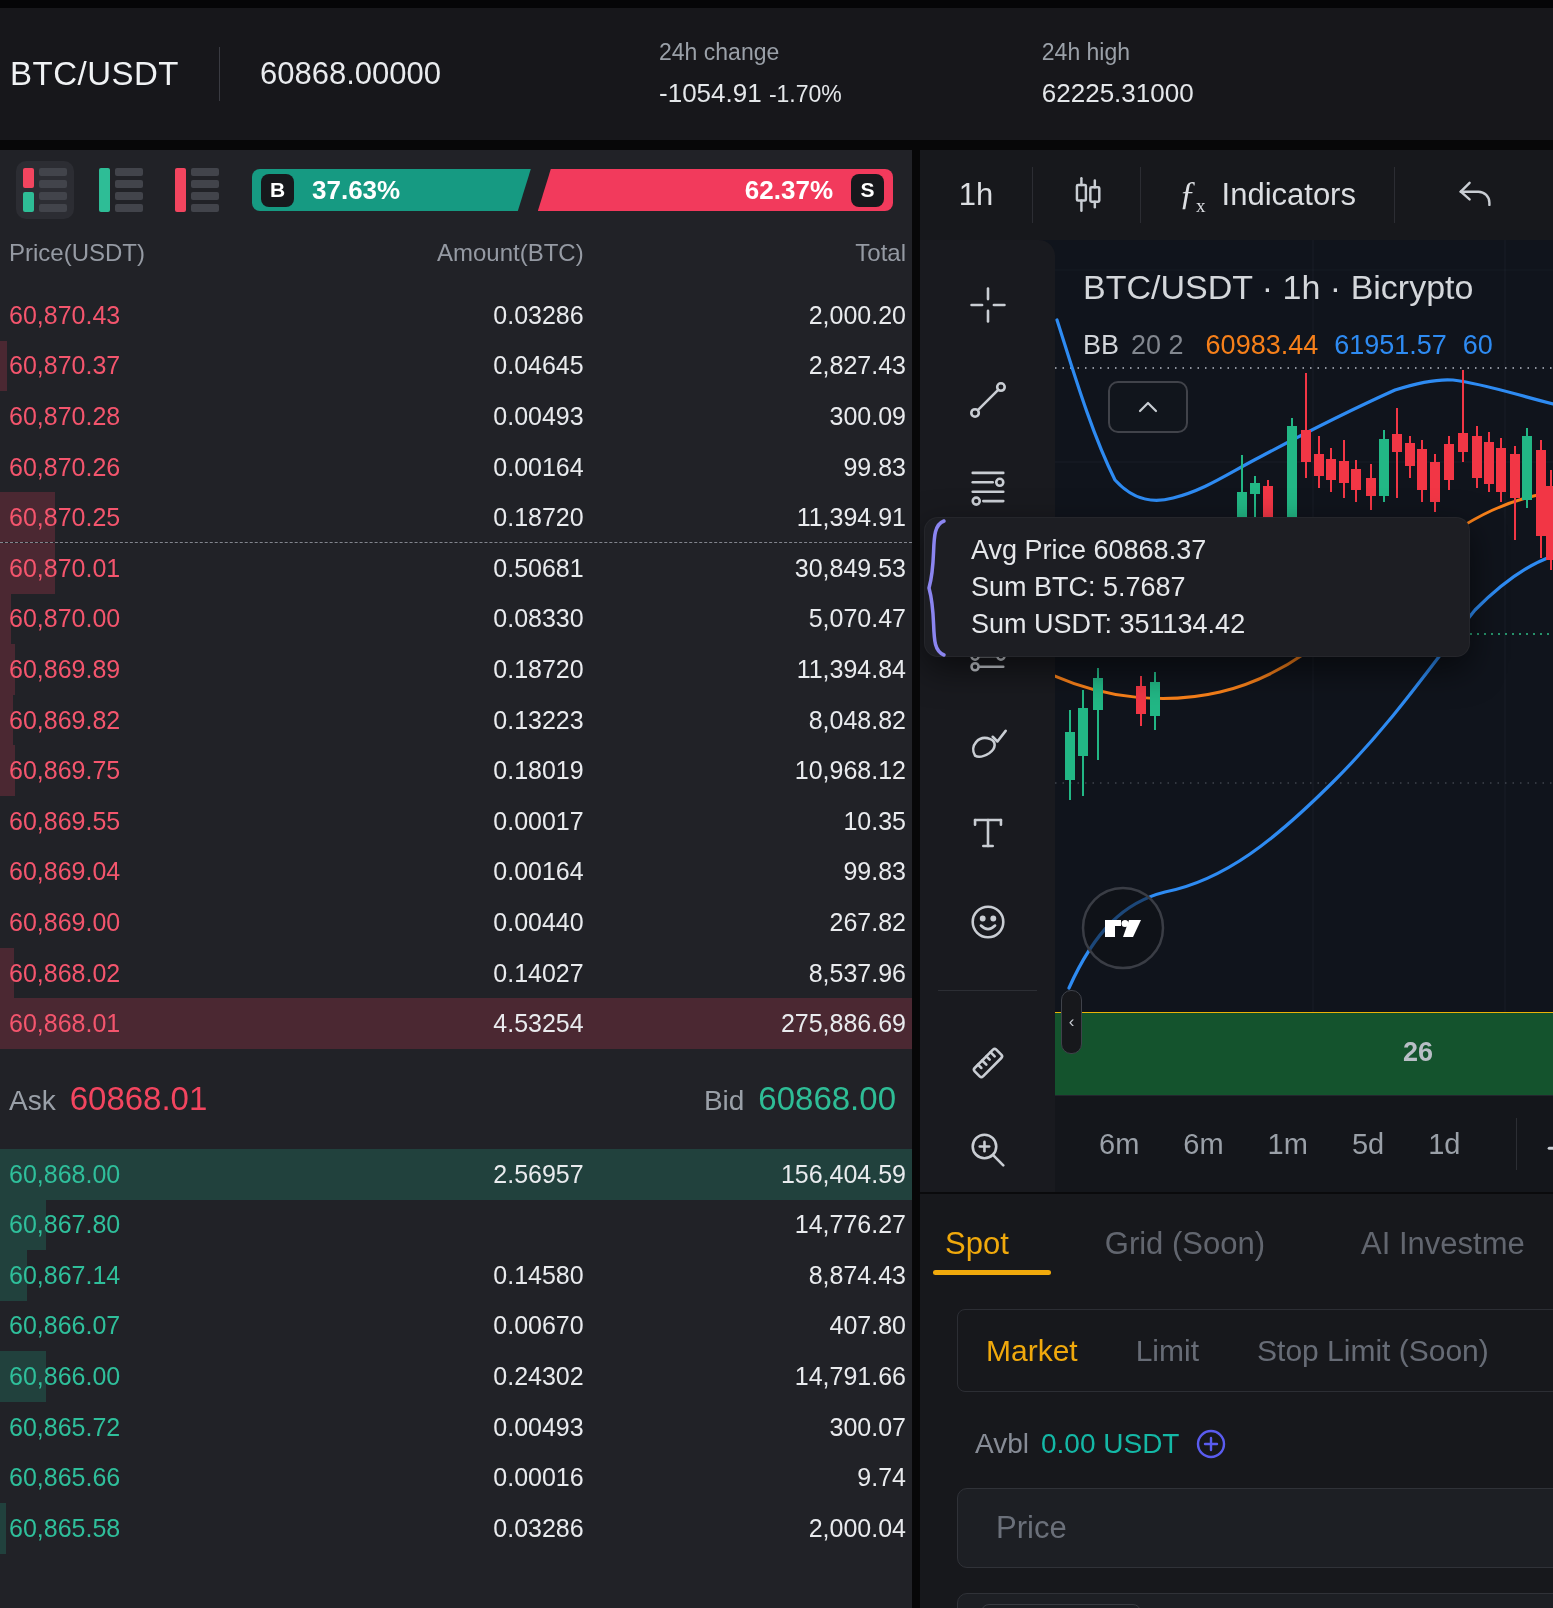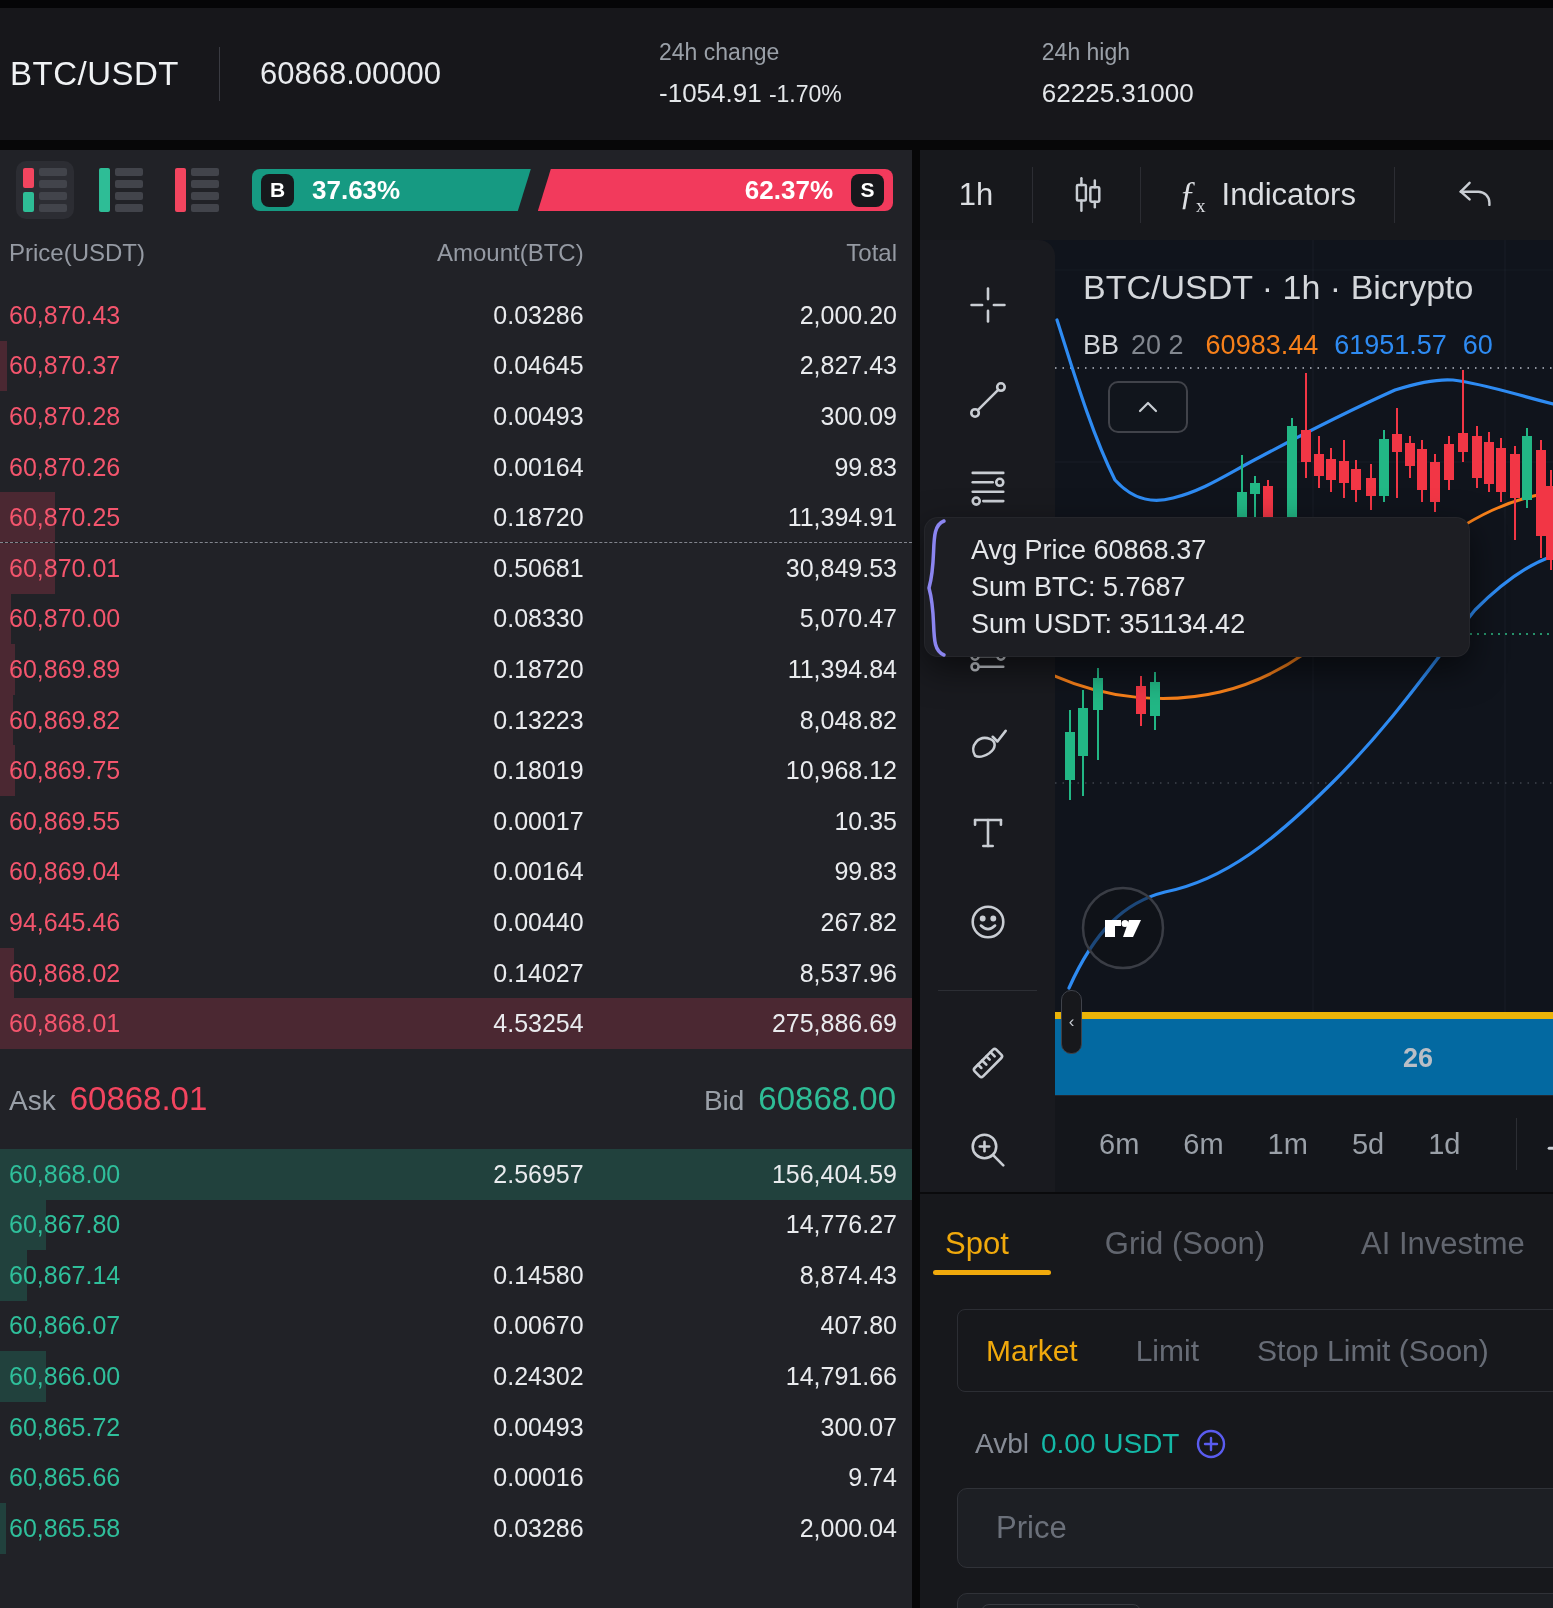--- a/index.html
+++ b/index.html
@@ -57,21 +57,21 @@
     clip-path: polygon(13px 0, 100% 0, 100% 100%, 0 100%);
   }
   .badge {
     width: 33px; height: 33px; background: #17181c; border-radius: 8px; flex: none;
     display: flex; align-items: center; justify-content: center; font-size: 21px; font-weight: 700;
   }
 
   .ob-head { height: 74px; display: flex; align-items: center; font-size: 24px; color: #959aa3; }
   .c-price { width: 26%; padding-left: 9px; }
   .c-amt { width: 38%; text-align: right; }
-  .c-tot { flex: 1; text-align: right; padding-right: 15px; }
+  .c-tot { flex: 1; text-align: right; padding-right: 6px; }
 
   .ob-row { position: relative; height: 50.6px; display: flex; align-items: center; font-size: 25px; cursor: pointer; }
   .ob-row span { position: relative; }
   .depth { position: absolute; left: 0; top: 0; bottom: 0; }
   .ask-row .depth { background: rgba(243, 64, 94, .20); }
   .bid-row .depth { background: rgba(34, 190, 150, .20); }
   .ask-row .c-price { color: #f4556d; }
   .bid-row .c-price { color: #2fbf9b; }
   .asks .ob-row:nth-child(5) { border-bottom: 1px dashed rgba(195, 200, 210, .6); }
 
@@ -108,21 +108,21 @@
   .chart-legend { position: absolute; left: 28px; top: 90px; font-size: 27px; white-space: nowrap; }
   .lg-name { color: #d2d5da; }
   .lg-params { color: #82878f; margin-left: 12px; }
   .lg-v1 { margin-left: 22px; }
   .lg-v2, .lg-v3 { margin-left: 16px; }
   .collapse-btn {
     position: absolute; left: 53px; top: 141px; width: 80px; height: 52px;
     border: 2px solid #41434a; border-radius: 10px; background: rgba(20,22,28,.35);
     display: flex; align-items: center; justify-content: center; cursor: pointer;
   }
-  .axis-row { height: 83px; border-top: 7px solid #eab308; background: #0369a1; position: relative; }
+  .axis-row { height: 83px; border-top: 1px solid #eab308; background: #14532d; position: relative; }
   .date-label { position: absolute; left: 348px; top: 24px; font-size: 27px; font-weight: 600; color: #b9bec6; }
   .ranges-row {
     height: 97px; border-top: 1px solid #23262e; background: #14161b;
     display: flex; align-items: center; padding-left: 44px; overflow: hidden;
   }
   .range-btn { background: none; border: none; font-family: inherit; font-size: 29px; color: #9aa0a8; margin-right: 44px; cursor: pointer; }
   .rr-vdiv { width: 1px; height: 52px; background: #2c2e34; margin-left: 12px; flex: none; }
   .rr-icon { margin-left: 28px; flex: none; cursor: pointer; }
 
   .collapse-pill {
@@ -324,21 +324,21 @@
             <span class="c-tot">10.35</span>
           </div>
           <div class="ob-row ask-row">
             <div class="depth" style="width:0%"></div>
             <span class="c-price">60,869.04</span>
             <span class="c-amt">0.00164</span>
             <span class="c-tot">99.83</span>
           </div>
           <div class="ob-row ask-row">
             <div class="depth" style="width:0%"></div>
-            <span class="c-price">94,645.46</span>
+            <span class="c-price">60,869.00</span>
             <span class="c-amt">0.00440</span>
             <span class="c-tot">267.82</span>
           </div>
           <div class="ob-row ask-row">
             <div class="depth" style="width:1.5%"></div>
             <span class="c-price">60,868.02</span>
             <span class="c-amt">0.14027</span>
             <span class="c-tot">8,537.96</span>
           </div>
           <div class="ob-row ask-row">

